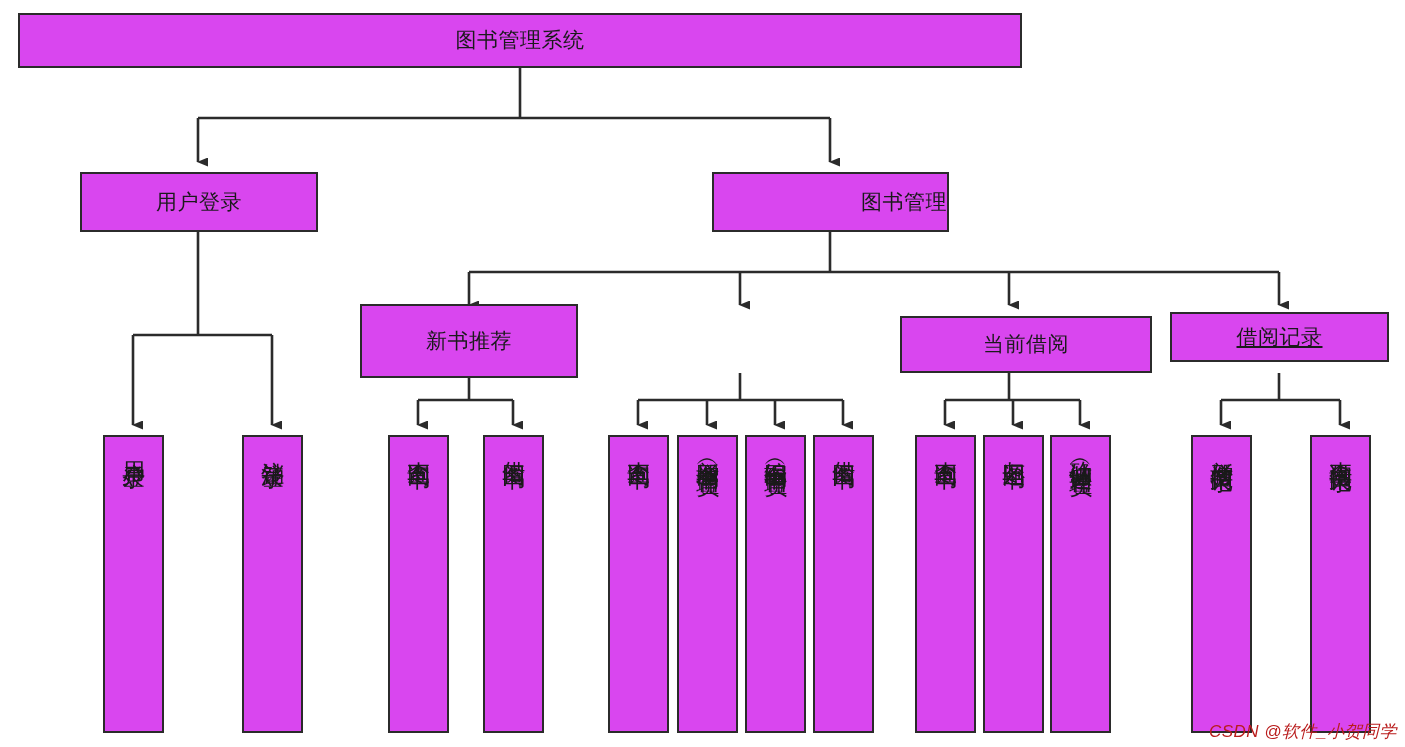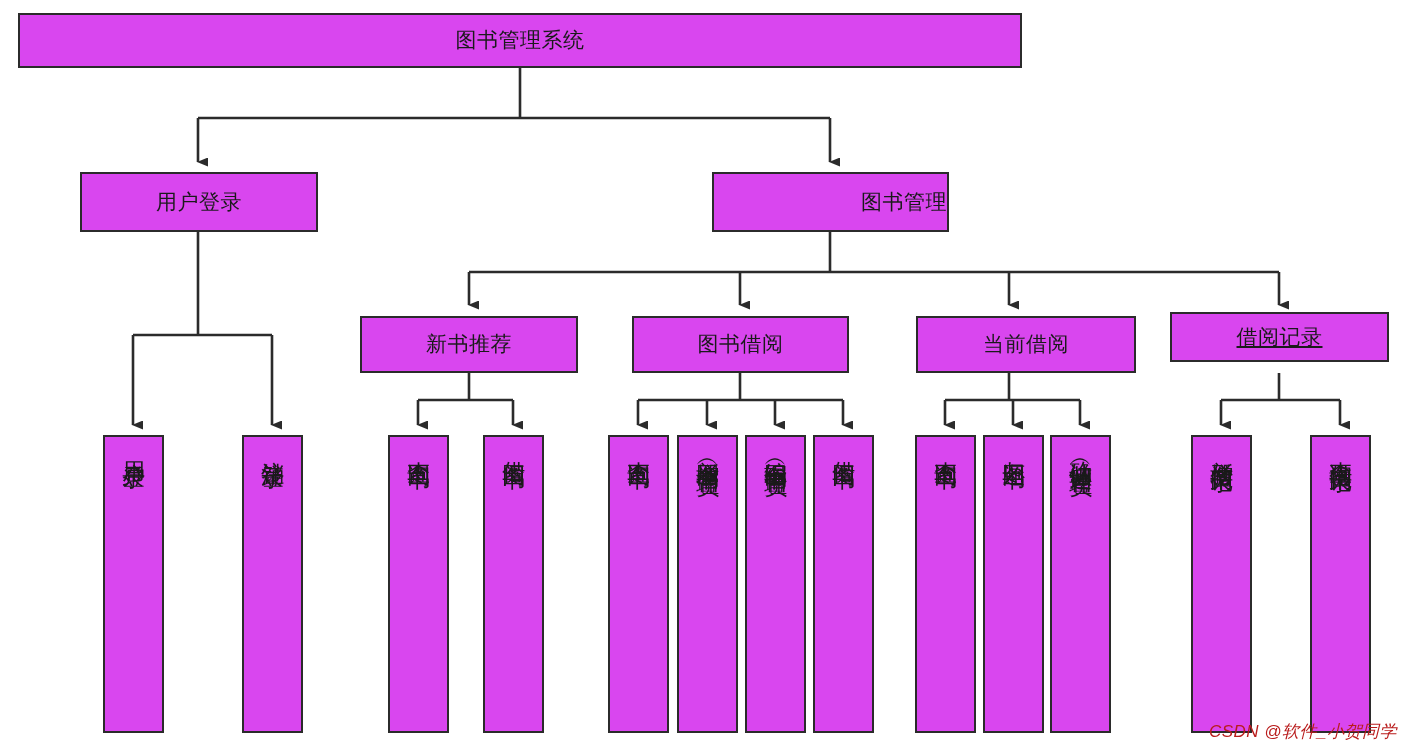--- a/index.html
+++ b/index.html
@@ -148,29 +148,26 @@
   </div>
 
   <div class="node horiz" style="left:80px; top:172px; width:238px; height:60px;">
     <span class="node-label">用户登录</span>
   </div>
 
   <div class="node horiz" style="left:712px; top:172px; width:237px; height:60px;justify-content:flex-end;">
     <span class="node-label">图书管理</span>
   </div>
 
-  <div class="node horiz" style="left:360px; top:316px; width:218px; height:57px;">
+  <div class="node horiz" style="left:360px; top:304px; width:218px; height:74px;">
     <span class="node-label">新书推荐</span>
   </div>
 
-  <div class="node horiz" style="left:632px; top:316px; width:217px; height:57px;">
-    <span class="node-label">图书借阅</span>
-  </div>
-
-  <div class="node horiz" style="left:900px; top:316px; width:220px; height:57px;margin-left:16px;">
+
+  <div class="node horiz" style="left:900px; top:316px; width:252px; height:57px;">
     <span class="node-label">当前借阅</span>
   </div>
 
   <div class="node horiz" style="left:1170px; top:312px; width:219px; height:50px;text-decoration:underline;">
     <span class="node-label">借阅记录</span>
   </div>
 
   <div class="node vert" style="left:103px; top:435px; width:61px; height:298px;">
     <span class="node-label">用户登录</span>
   </div>

